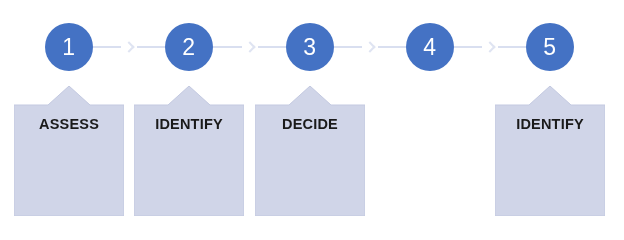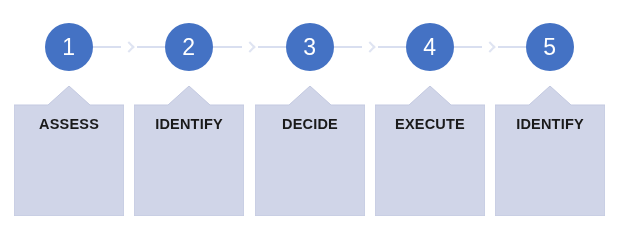--- a/index.html
+++ b/index.html
@@ -150,26 +150,20 @@
   <div class="box-wrap" style="left:255px; top:86px;">
     <svg class="box-shape" viewBox="0 0 110 130" preserveAspectRatio="none">
       <polygon points="0,19 34,19 55,0 76,19 110,19 110,130 0,130" fill="#d0d5e8" stroke="#c3c9e0" stroke-width="1"></polygon>
     </svg>
     <div class="box-label">DECIDE</div>
   </div>
 
   <div class="circle" style="left:406px; top:23px;">
     <span>4</span>
   </div>
-  <div class="box-wrap" style="left:375px; top:86px;">
-    <svg class="box-shape" viewBox="0 0 110 130" preserveAspectRatio="none">
-      <polygon points="0,19 34,19 55,0 76,19 110,19 110,130 0,130" fill="#d0d5e8" stroke="#c3c9e0" stroke-width="1"></polygon>
-    </svg>
-    <div class="box-label">EXECUTE</div>
-  </div>
 
   <div class="circle" style="left:526px; top:23px;">
     <span>5</span>
   </div>
   <div class="box-wrap" style="left:495px; top:86px;">
     <svg class="box-shape" viewBox="0 0 110 130" preserveAspectRatio="none">
       <polygon points="0,19 34,19 55,0 76,19 110,19 110,130 0,130" fill="#d0d5e8" stroke="#c3c9e0" stroke-width="1"></polygon>
     </svg>
     <div class="box-label">IDENTIFY</div>
   </div>

